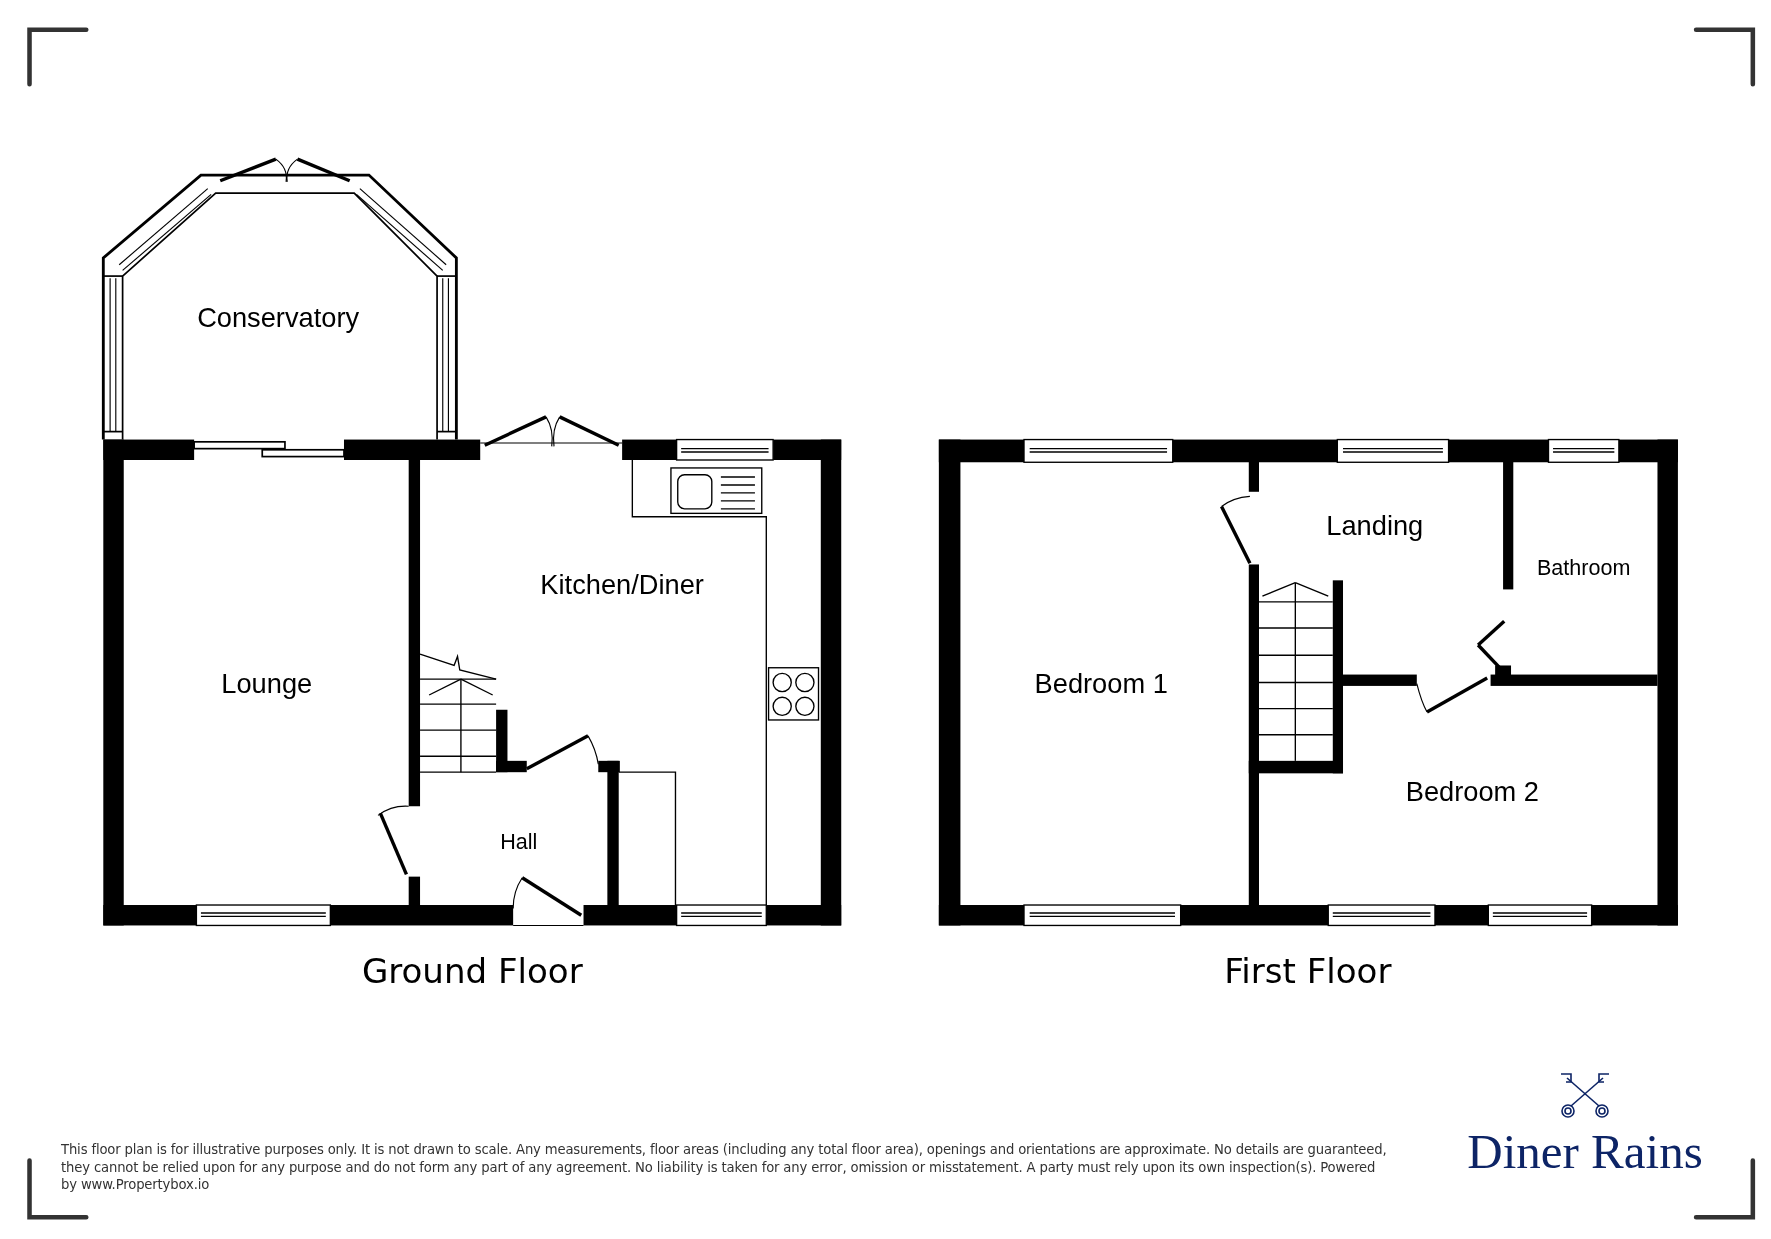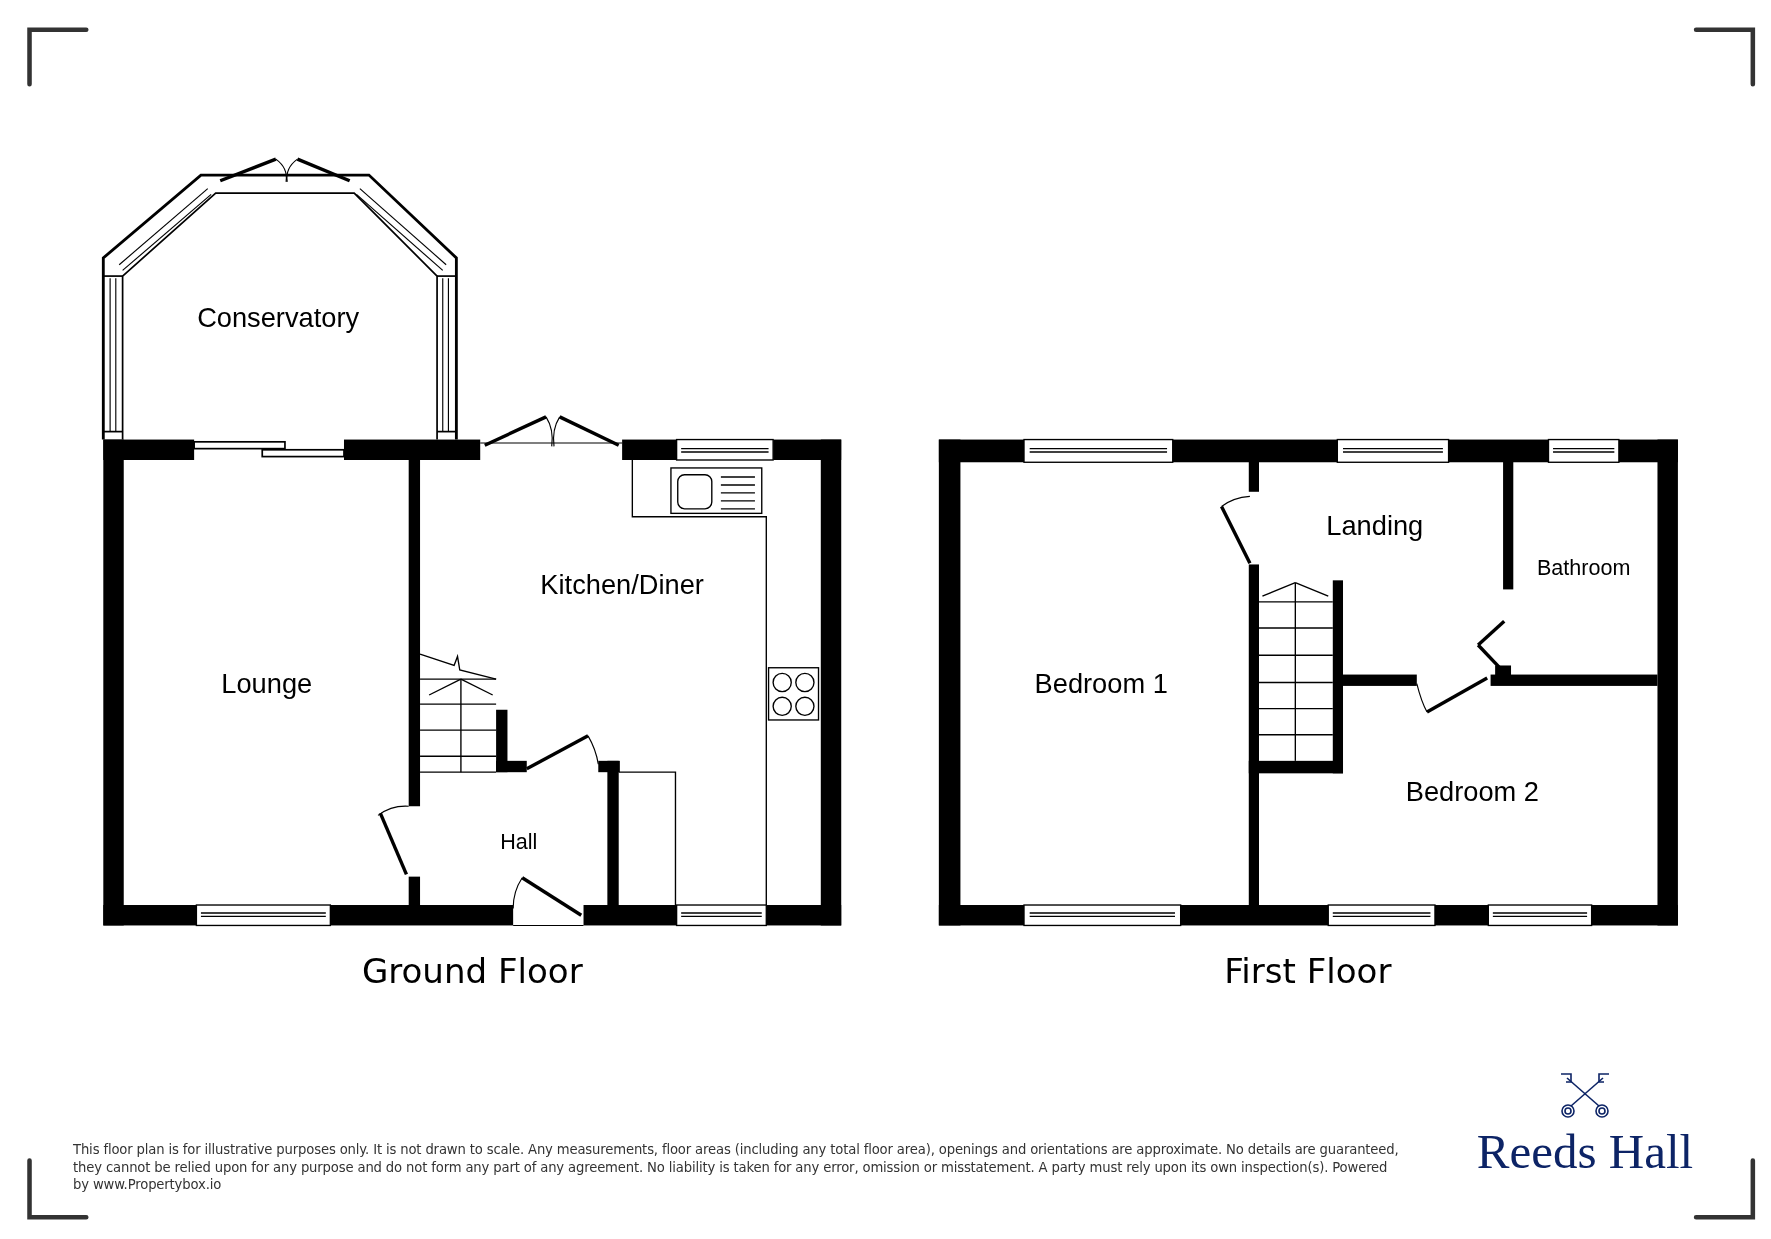--- a/index.html
+++ b/index.html
@@ -3,21 +3,21 @@
   <meta charset="utf-8">
   <style>
     html, body { margin: 0; padding: 0; background: #ffffff; }
     body { width: 1771px; height: 1239px; position: relative; overflow: hidden; font-family: "Liberation Sans", sans-serif; }
     #plan { position: absolute; left: 0; top: 0; width: 1771px; height: 1239px; }
     .room-label { font-family: "Liberation Sans", sans-serif; fill: #000; }
     .floor-title { font-family: "DejaVu Sans", sans-serif; fill: #000; }
     .disclaimer {
       position: absolute; left: 61px; top: 1141px; width: 1330px;
       font-family: "DejaVu Sans", sans-serif; font-size: 13.2px; line-height: 17.5px;
-      color: #333333; letter-spacing: -0.15px; margin-left: 12px;
+      color: #333333; letter-spacing: -0.15px;
     }
     .brand {
       position: absolute; left: 1440px; top: 1070px; width: 290px; text-align: center;
     }
     .brand-name {
       font-family: "Liberation Serif", serif; font-size: 49px; color: #0d2466;
       letter-spacing: 0px; line-height: 52px; display: block; margin-top: 6px;
     }
     .brand-keys { display: block; margin: 0 auto; width: 60px; height: 50px; }
   </style>
@@ -245,14 +245,14 @@
 <div class="brand">
   <svg class="brand-keys" viewBox="0 0 60 50" fill="none" stroke="#0d2466" stroke-width="1.6">
     <line x1="12" y1="8" x2="44" y2="36"></line>
     <line x1="48" y1="8" x2="16" y2="36"></line>
     <path d="M6,4 h10 v8 h-5 M54,4 h-10 v8 h5"></path>
     <circle cx="13" cy="41" r="6"></circle>
     <circle cx="47" cy="41" r="6"></circle>
     <circle cx="13" cy="41" r="3"></circle>
     <circle cx="47" cy="41" r="3"></circle>
   </svg>
-  <span class="brand-name">Reeds Hall</span>
+  <span class="brand-name">Diner Rains</span>
 </div>
 
 </body></html>

